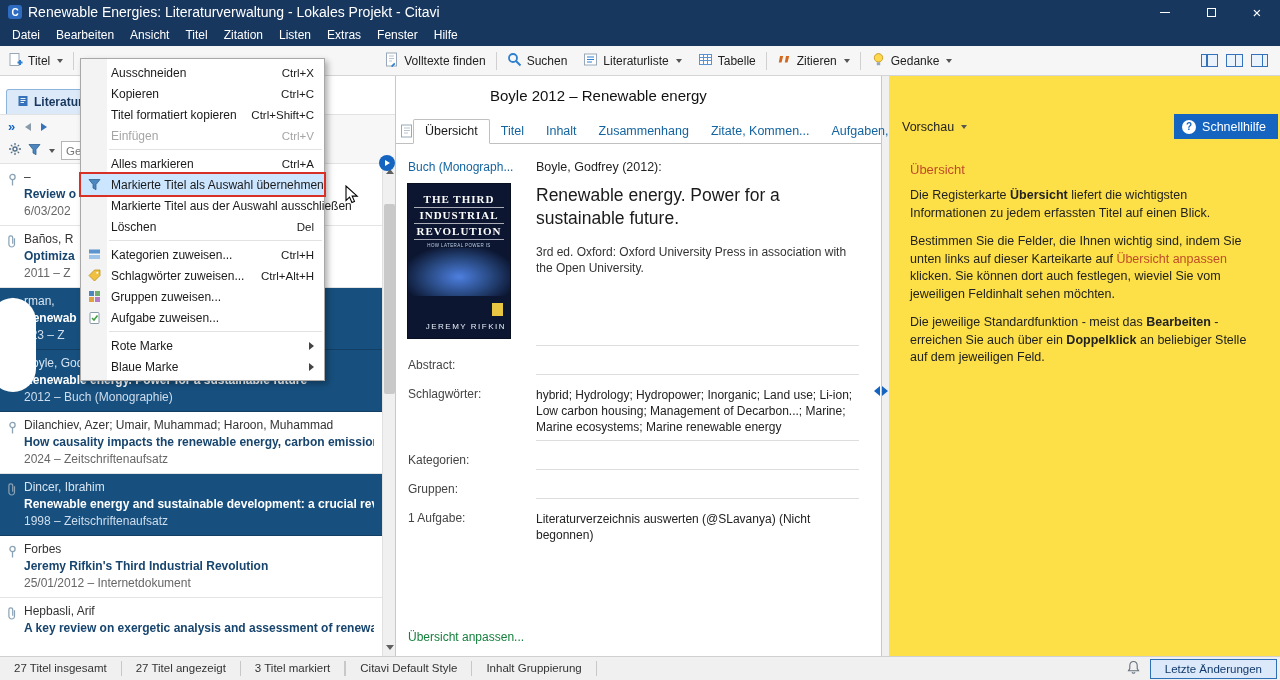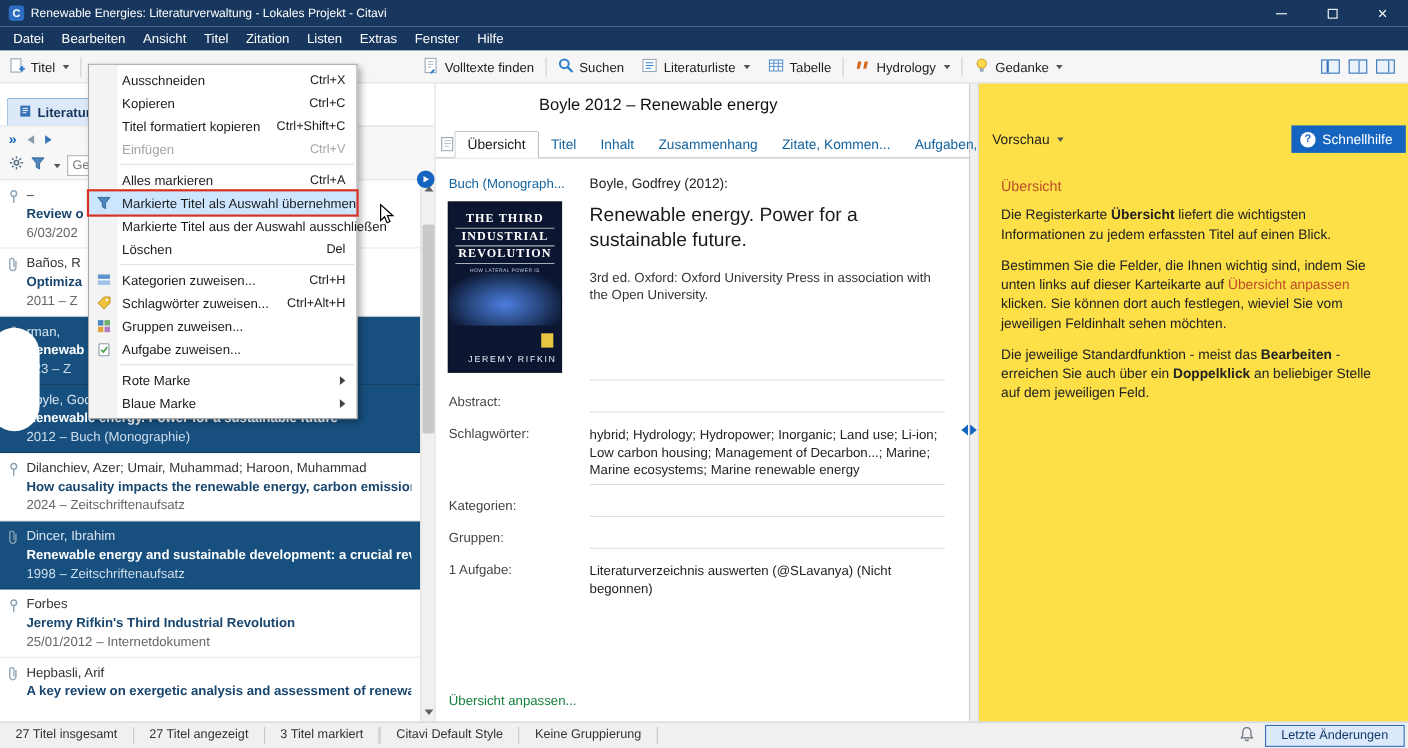--- a/index.html
+++ b/index.html
@@ -5,21 +5,21 @@
   * { box-sizing: border-box; margin: 0; padding: 0; }
   html,body { background:#e8e8e8; }
   body { font-family:"Liberation Sans", sans-serif; }
   .window { position:relative; width:1280px; height:680px; background:#fff; overflow:hidden; }
 
   
   .titlebar { position:absolute; top:0; left:0; right:0; height:24px; background:#17375e; color:#fff;
               display:flex; align-items:center; }
   .app-icon { width:14px; height:14px; margin:0 6px 0 8px; background:#2d6cc0; color:#fff; border-radius:3px;
               font-size:10px; font-weight:bold; display:flex; align-items:center; justify-content:center; }
-  .title-text { font-size:11px; }
+  .title-text { font-size:14px; }
   .win-controls { margin-left:auto; display:flex; height:100%; }
   .wc { width:46px; height:100%; display:flex; align-items:center; justify-content:center; cursor:default; }
   .wc-min { width:10px; height:0; border-bottom:1px solid #fff; }
   .wc-max { width:9px; height:9px; border:1px solid #fff; }
   .wc-x { font-size:15px; line-height:1; color:#fff; }
 
   
   .menubar { position:absolute; top:24px; left:0; right:0; height:22px; background:#17375e; color:#fff;
              display:flex; align-items:center; padding-left:4px; }
   .menu-item { font-size:12px; padding:3px 8px; cursor:default; }
@@ -228,21 +228,21 @@
             <rect x="1.5" y="2.5" width="12" height="10" fill="#fff" stroke="#5b94cf"></rect>
             <path d="M1.5 5.5h12M1.5 8.5h12M5.5 2.5v10M9.5 2.5v10" stroke="#5b94cf"></path>
           </svg></span>
       <span>Tabelle</span>
     </div>
     <div class="tb-sep"></div>
     <div class="tb-btn">
       <span><svg width="15" height="15" viewBox="0 0 15 15">
             <path d="M3 4h3.2L4.5 10.5H1.8z M9 4h3.2l-1.7 6.5H7.8z" fill="#d2691e"></path>
           </svg></span>
-      <span>Hydrology</span>
+      <span>Zitieren</span>
       <span class="caret"></span>
     </div>
     <div class="tb-sep"></div>
     <div class="tb-btn">
       <span><svg width="15" height="15" viewBox="0 0 15 15">
             <circle cx="7.5" cy="5.8" r="4.2" fill="#ffd84d" stroke="#c9a22a"></circle>
             <rect x="5.8" y="10.2" width="3.4" height="3" fill="#98a8b8"></rect>
           </svg></span>
       <span>Gedanke</span>
       <span class="caret"></span>
@@ -461,21 +461,21 @@
     <span class="sa-l"></span>
     <span class="sa-r"></span>
   </div>
 
   <div class="statusbar">
     <div class="sb-items">
         <span class="sb-item">27 Titel insgesamt</span>
         <span class="sb-item">27 Titel angezeigt</span>
         <span class="sb-item">3 Titel markiert</span>
         <span class="sb-item sb-gap">Citavi Default Style</span>
-        <span class="sb-item">Keine Gruppierung</span>
+        <span class="sb-item">Inhalt Gruppierung</span>
       </div>
     <div class="sb-right">
       <span><svg width="13" height="15" viewBox="0 0 13 15">
             <path d="M6.5 1.5c-2.3 0-3.7 1.7-3.7 4v3L1.5 10.7h10L10.2 8.5v-3c0-2.3-1.4-4-3.7-4z" fill="none" stroke="#66717c" stroke-width="1.1"></path>
             <path d="M5 12.2a1.6 1.6 0 0 0 3 0" fill="none" stroke="#66717c" stroke-width="1.1"></path>
           </svg></span>
       <span class="sb-changes">Letzte Änderungen</span>
     </div>
   </div>
 

